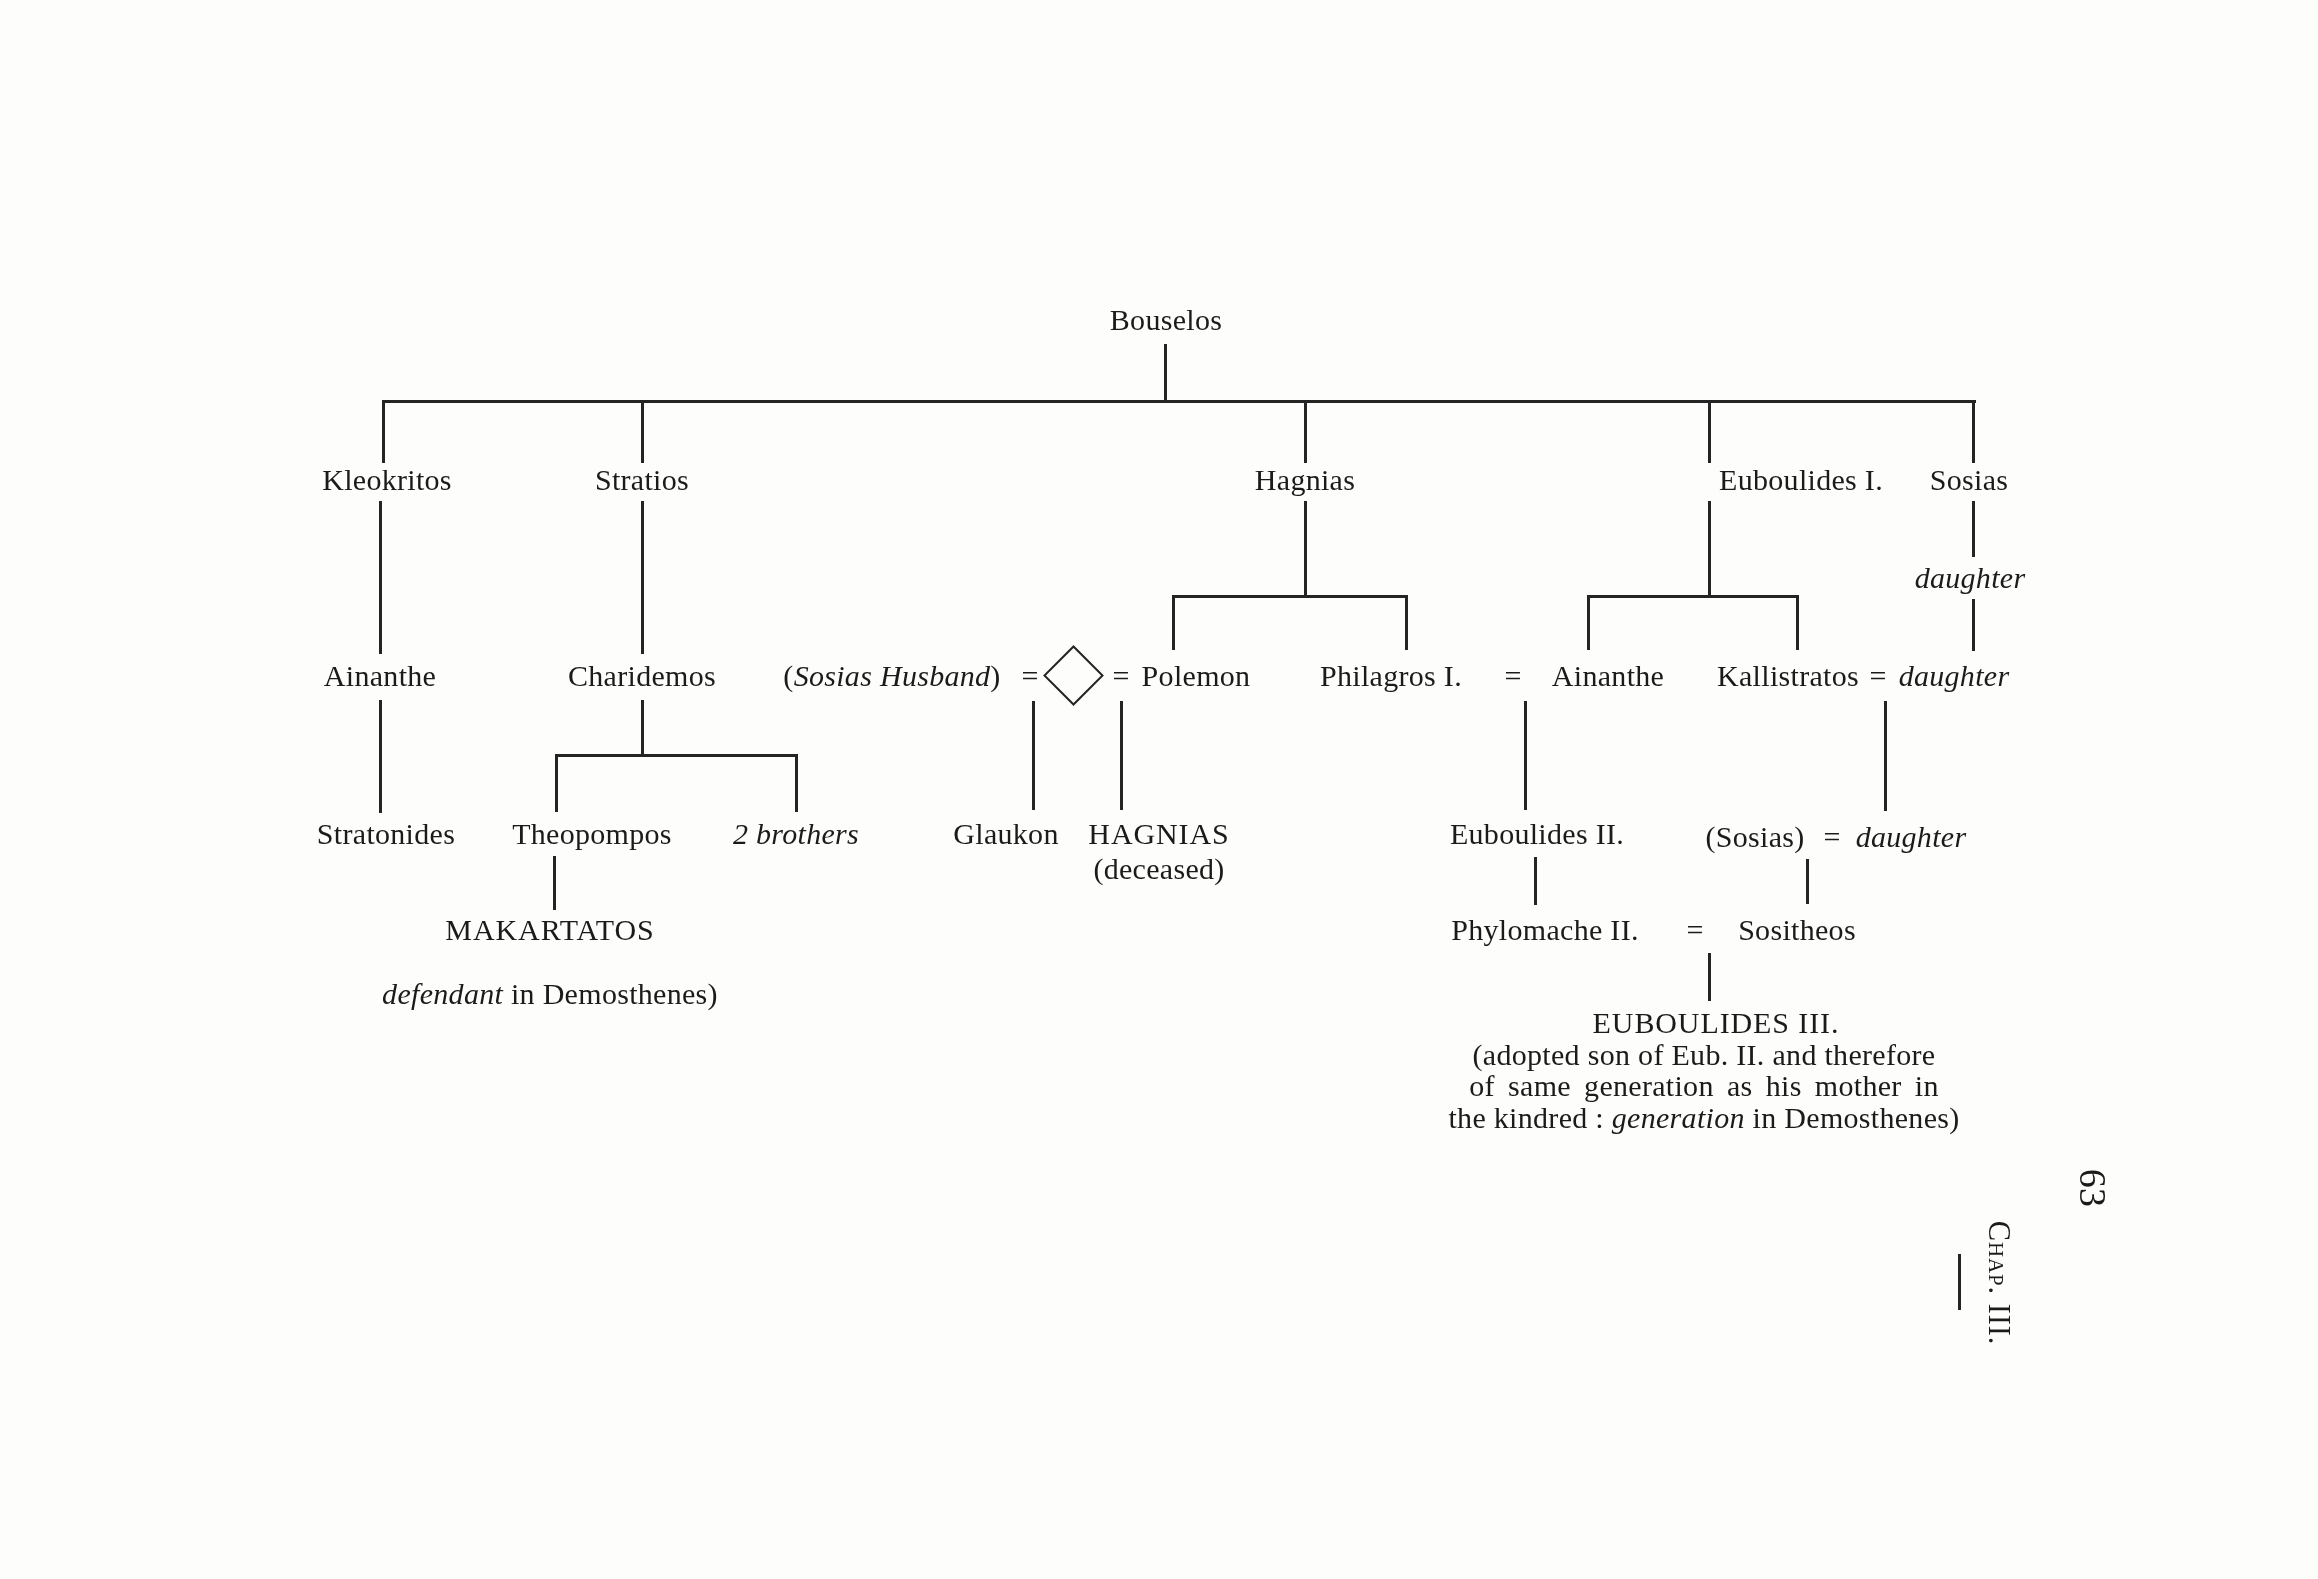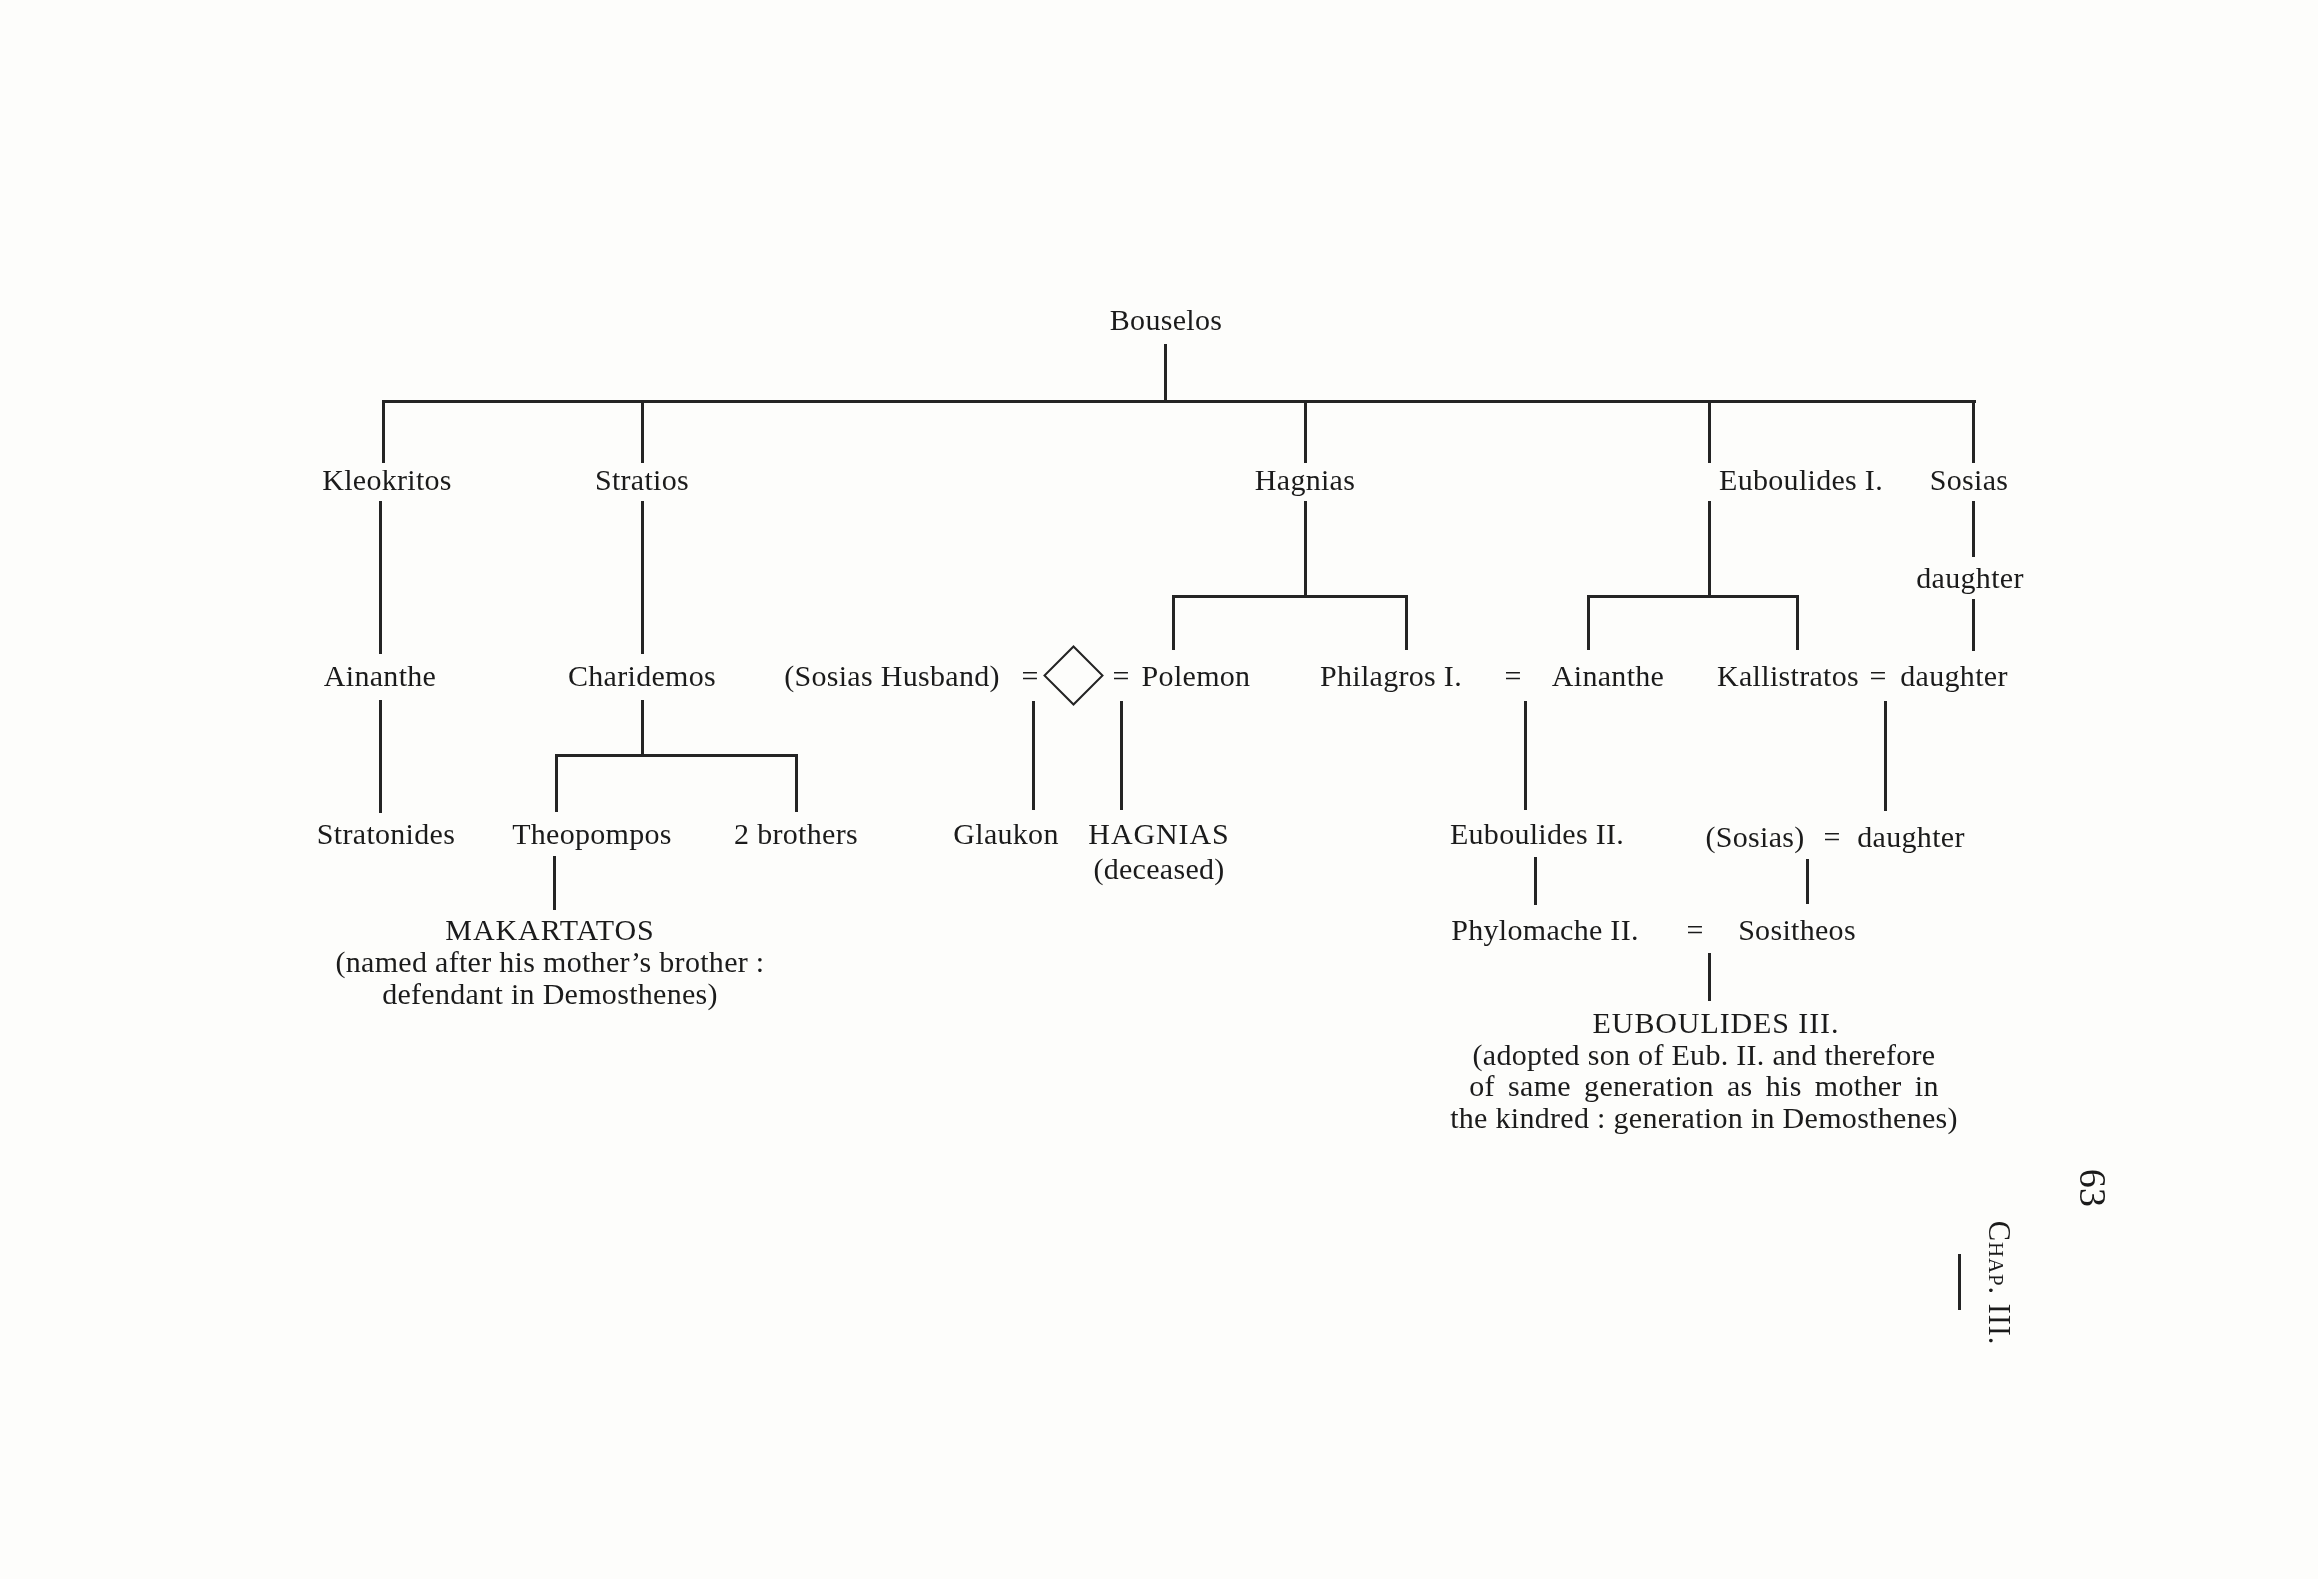--- a/index.html
+++ b/index.html
@@ -12,21 +12,21 @@
     overflow:hidden;
   }
   .lbl{
     position:absolute;
     transform:translate(-50%,-50%);
     white-space:nowrap;
     font-size:30px;
     line-height:1.15;
     letter-spacing:0.3px;
   }
-  .it{}
+  .it{font-style:italic;}
   .caps{letter-spacing:0.9px;}
   .vline{position:absolute;width:2.7px;background:#242424;}
   .hline{position:absolute;height:2.7px;background:#242424;}
   .diamond{
     position:absolute;
     width:39px;height:39px;
     border:2.7px solid #242424;
     background:#fdfdfb;
     transform:rotate(45deg);
   }
@@ -114,21 +114,20 @@
   <div class="lbl caps" style="left:1159px;top:834px">HAGNIAS</div>
   <div class="lbl" style="left:1159px;top:869px">(deceased)</div>
 
   <div class="lbl" style="left:1537px;top:834px">Euboulides II.</div>
 
   <div class="lbl" style="left:1755px;top:837px">(Sosias)</div>
   <div class="lbl" style="left:1832px;top:837px">=</div>
   <div class="lbl it" style="left:1911px;top:837px">daughter</div>
 
   <div class="lbl caps" style="left:550px;top:930px">MAKARTATOS</div>
-  <div class="lbl" style="left:550px;top:962px">(named after his mother’s brother :</div>
   <div class="lbl" style="left:550px;top:994px"><span class="it">defendant</span><span> in Demosthenes)</span></div>
 
   <div class="lbl" style="left:1545px;top:930px">Phylomache II.</div>
   <div class="lbl" style="left:1695px;top:930px">=</div>
   <div class="lbl" style="left:1797px;top:930px">Sositheos</div>
 
   <div class="lbl caps" style="left:1716px;top:1023px">EUBOULIDES III.</div>
   <div class="lbl" style="left:1704px;top:1086px;word-spacing:5.4px">of same generation as his mother in</div>
   <div class="lbl" style="left:1704px;top:1055px">(adopted son of Eub. II. and therefore</div>
   <div class="lbl" style="left:1704px;top:1118px"><span>the kindred : </span><span class="it">generation</span><span> in Demosthenes)</span></div>

